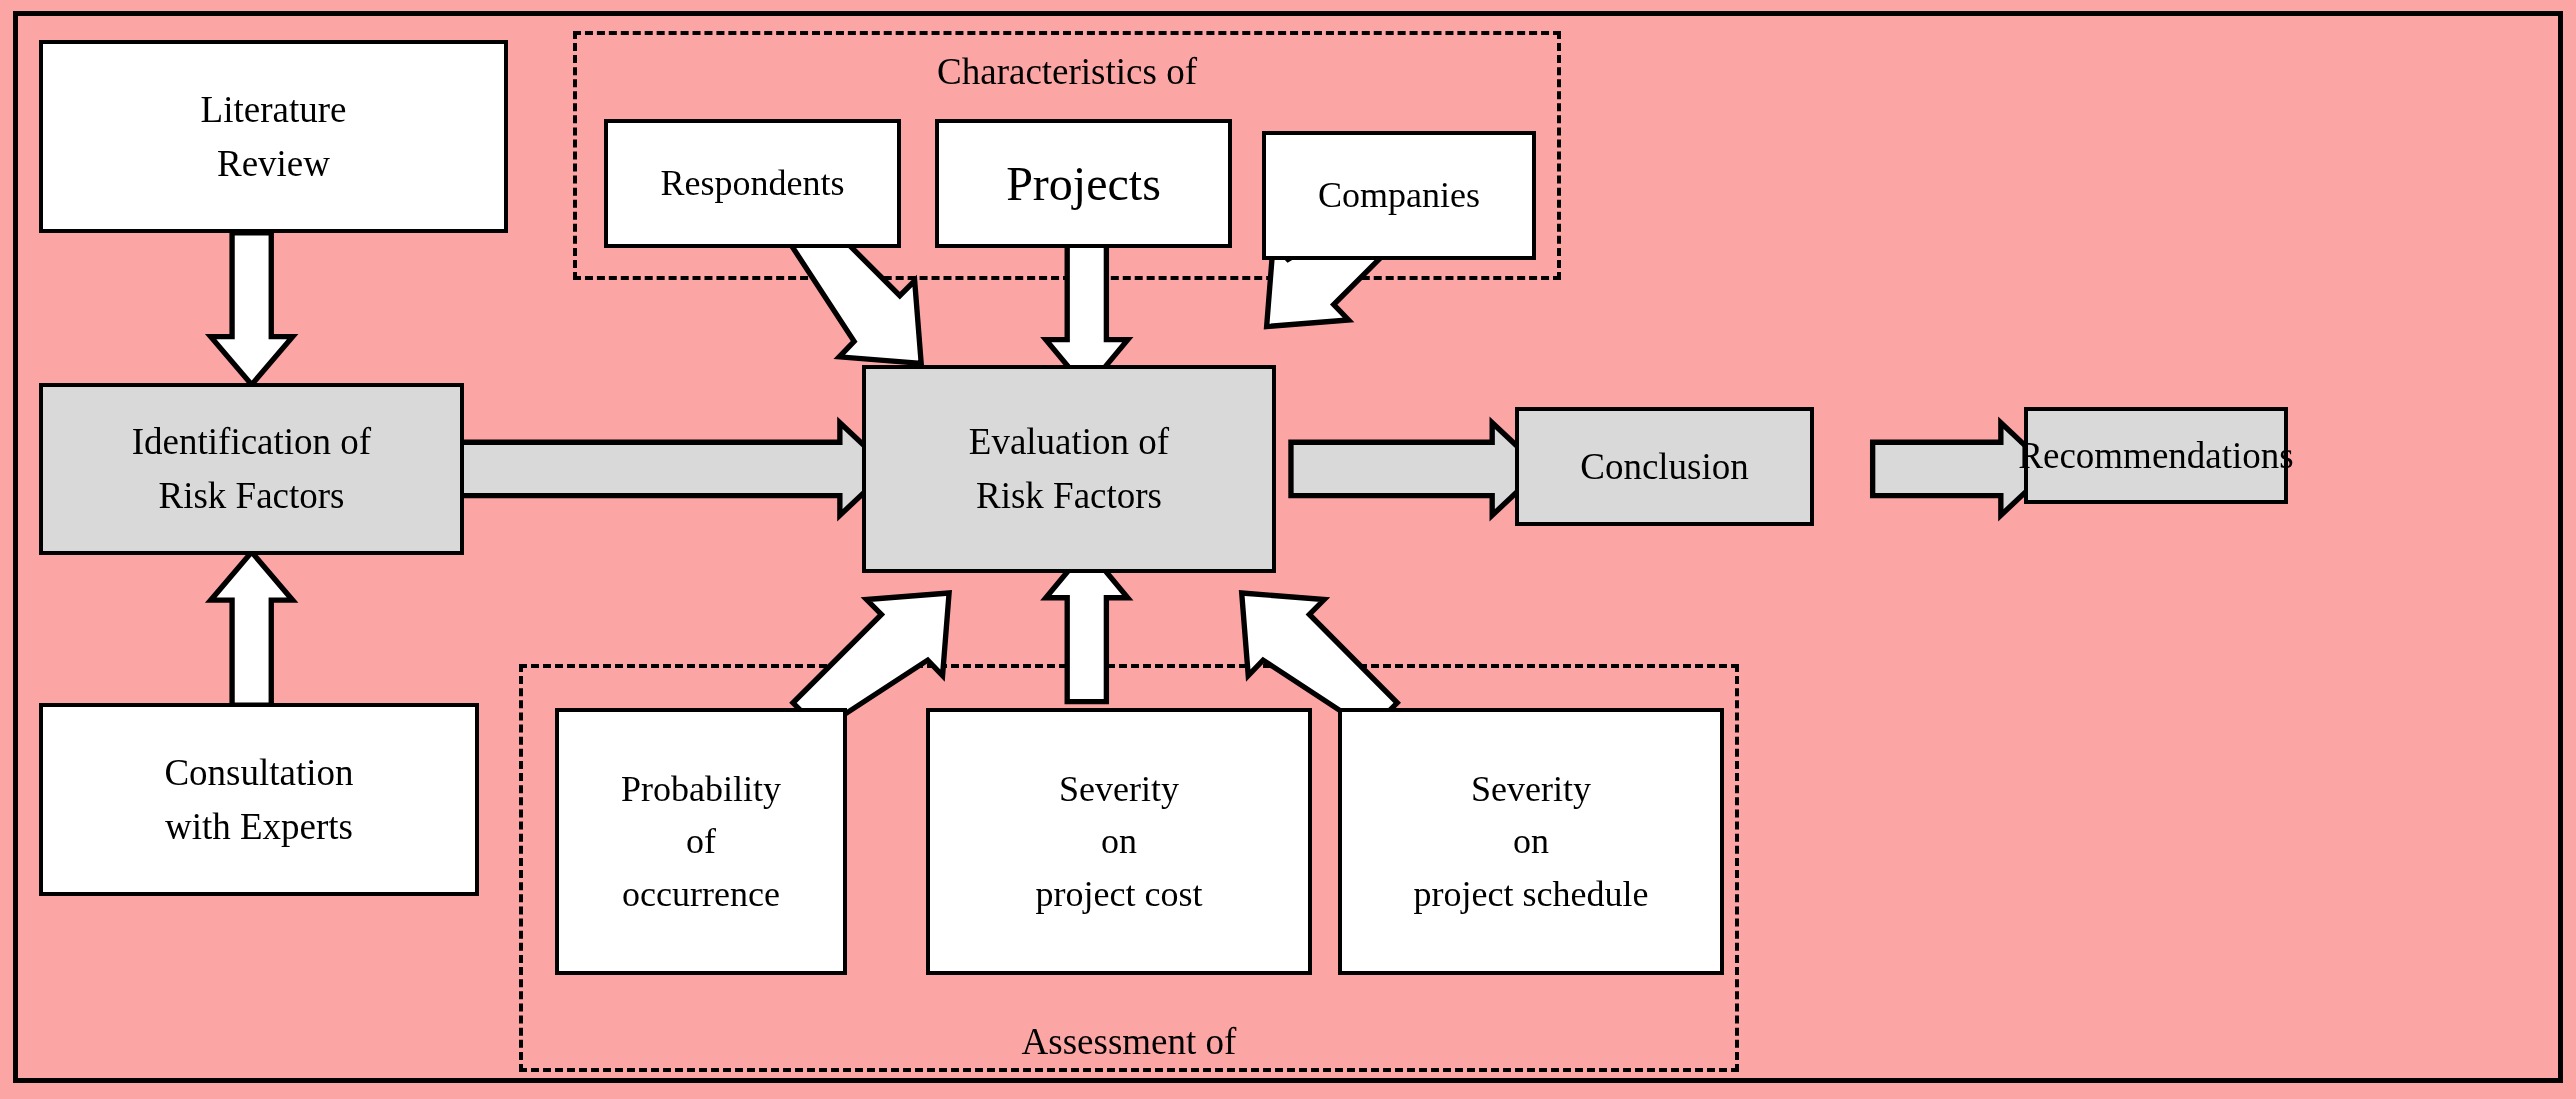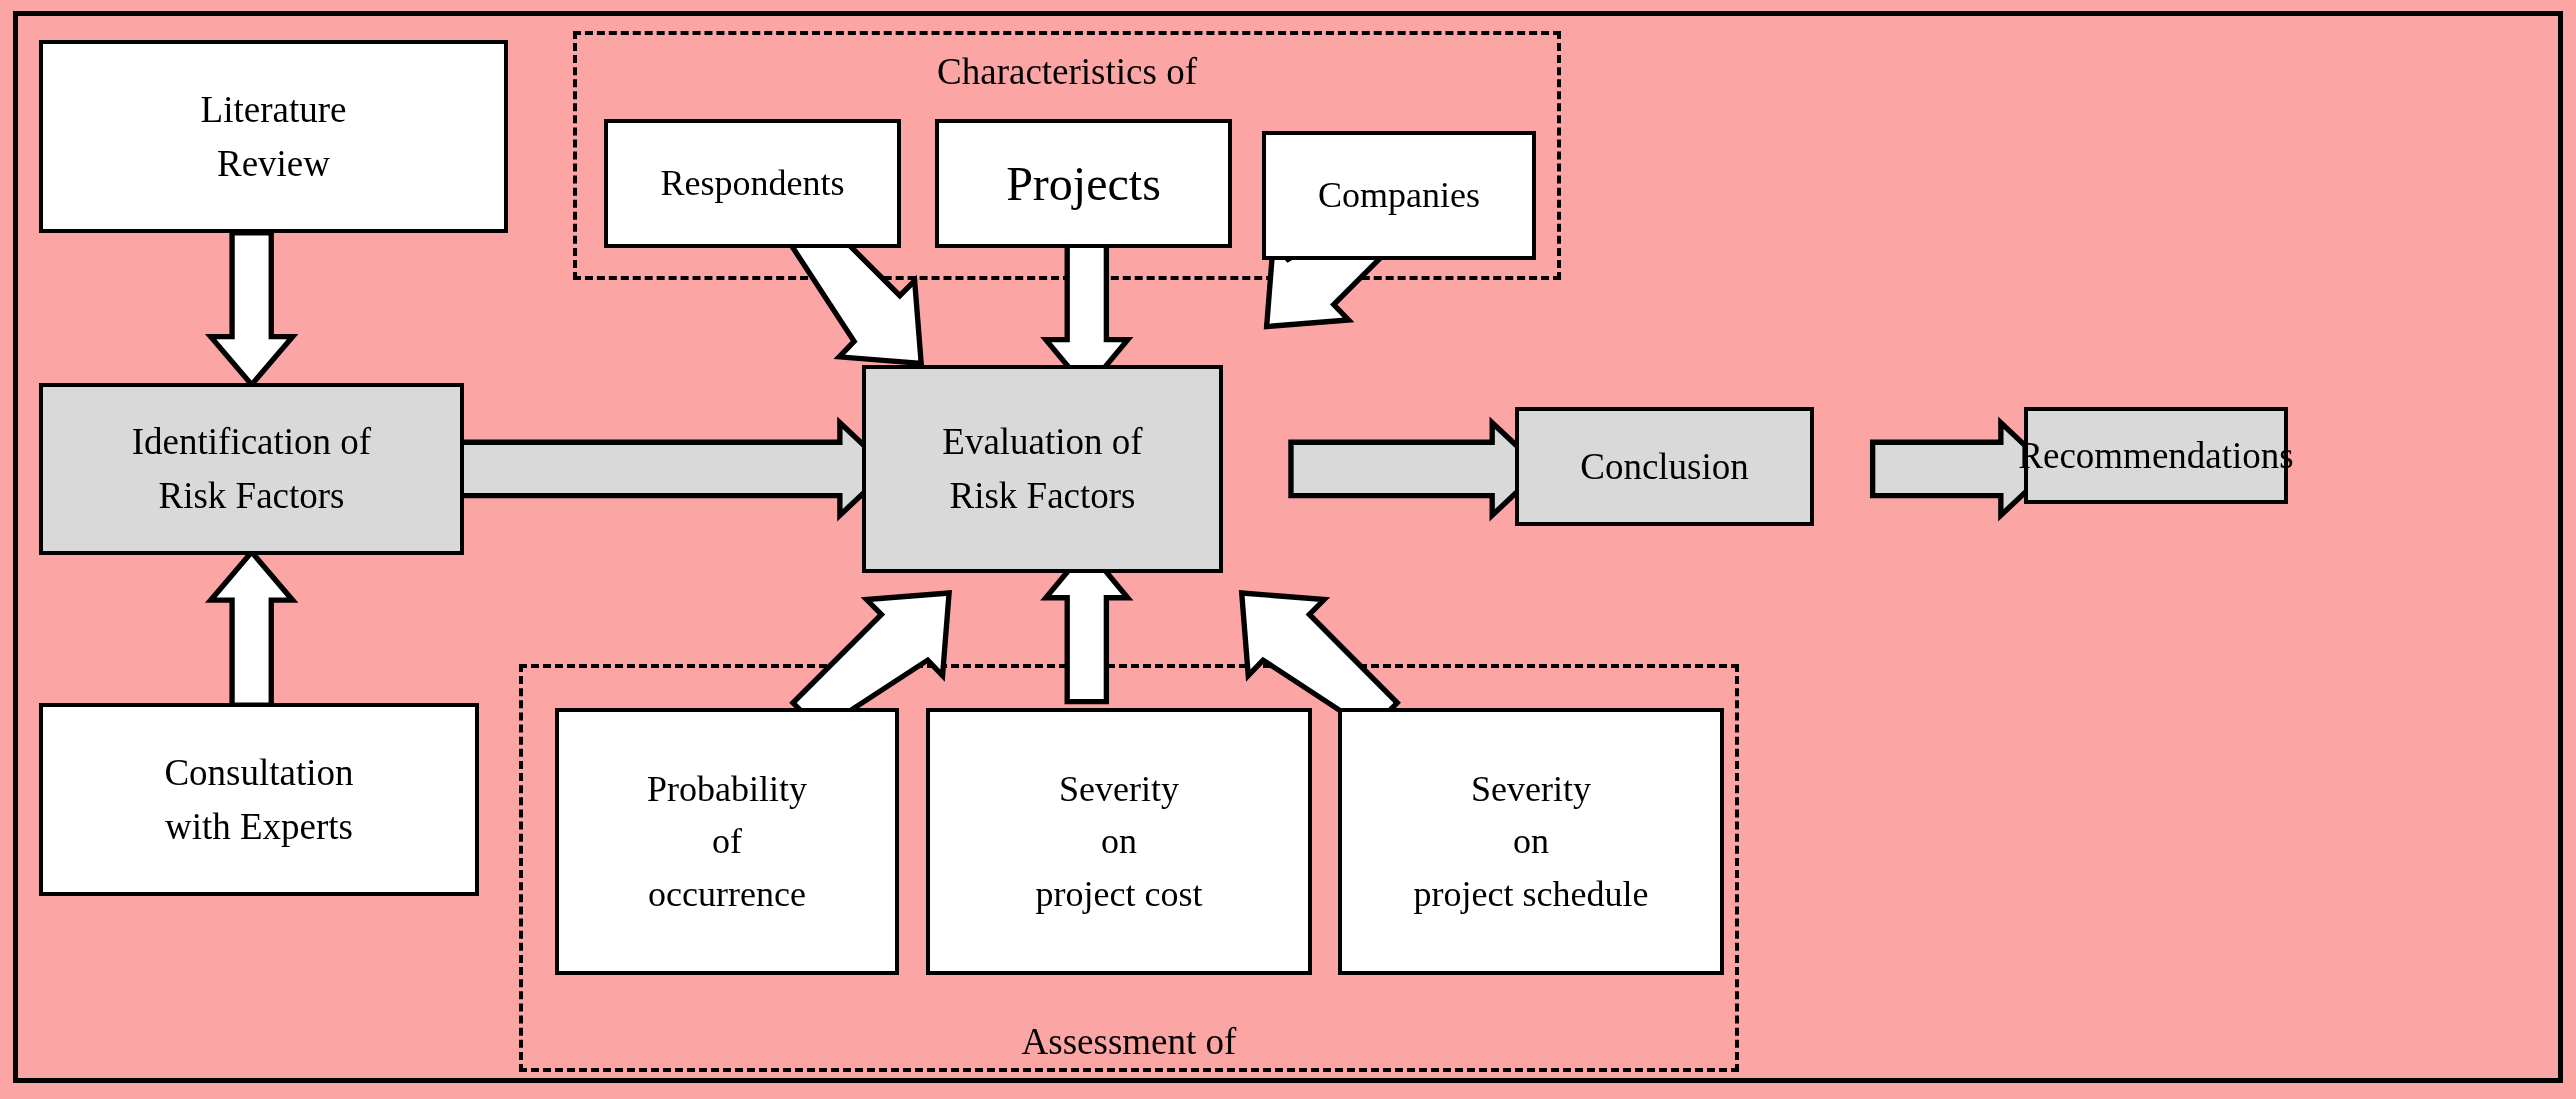--- a/index.html
+++ b/index.html
@@ -133,34 +133,34 @@
   </div>
 
   <div class="node" style="left:935px; top:119px; width:297px; height:129px; font-size:48px;">
     <span class="ln">Projects</span>
   </div>
 
   <div class="node" style="left:1262px; top:131px; width:274px; height:129px; font-size:36px;">
     <span class="ln">Companies</span>
   </div>
 
-  <div class="node shaded" style="left:862px; top:365px; width:361px; height:208px; font-size:37px;">
+  <div class="node shaded" style="left:862px; top:365px; width:414px; height:208px; font-size:37px;">
     <span class="ln">Evaluation of</span>
     <span class="ln">Risk Factors</span>
   </div>
 
   <div class="node shaded" style="left:1515px; top:407px; width:299px; height:119px; font-size:37px;">
     <span class="ln">Conclusion</span>
   </div>
 
   <div class="node shaded" style="left:2024px; top:407px; width:264px; height:97px; font-size:37px;">
     <span class="ln">Recommendations</span>
   </div>
 
-  <div class="node" style="left:555px; top:708px; width:344px; height:267px; font-size:36px;">
+  <div class="node" style="left:555px; top:708px; width:292px; height:267px; font-size:36px;">
     <span class="ln">Probability</span>
     <span class="ln">of</span>
     <span class="ln">occurrence</span>
   </div>
 
   <div class="node" style="left:926px; top:708px; width:386px; height:267px; font-size:36px;">
     <span class="ln">Severity</span>
     <span class="ln">on</span>
     <span class="ln">project cost</span>
   </div>

